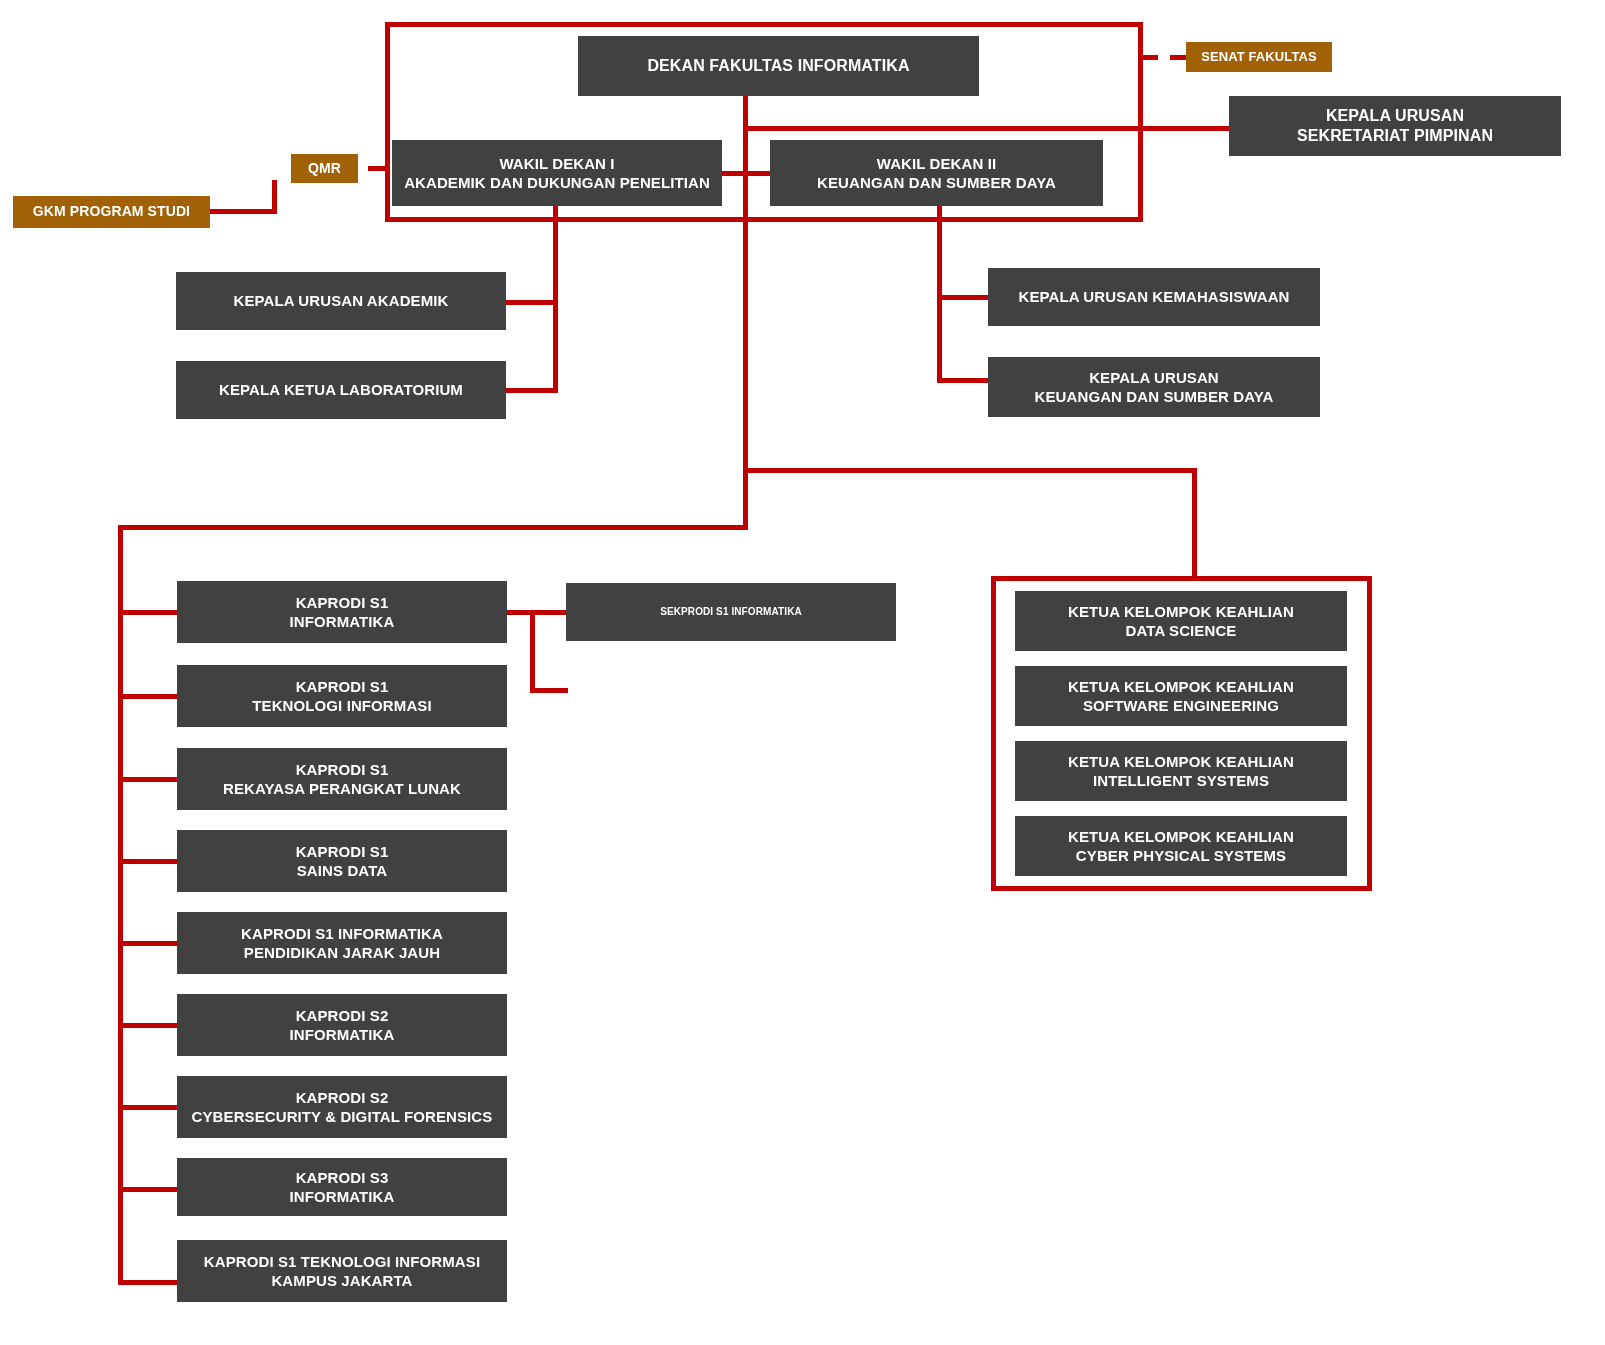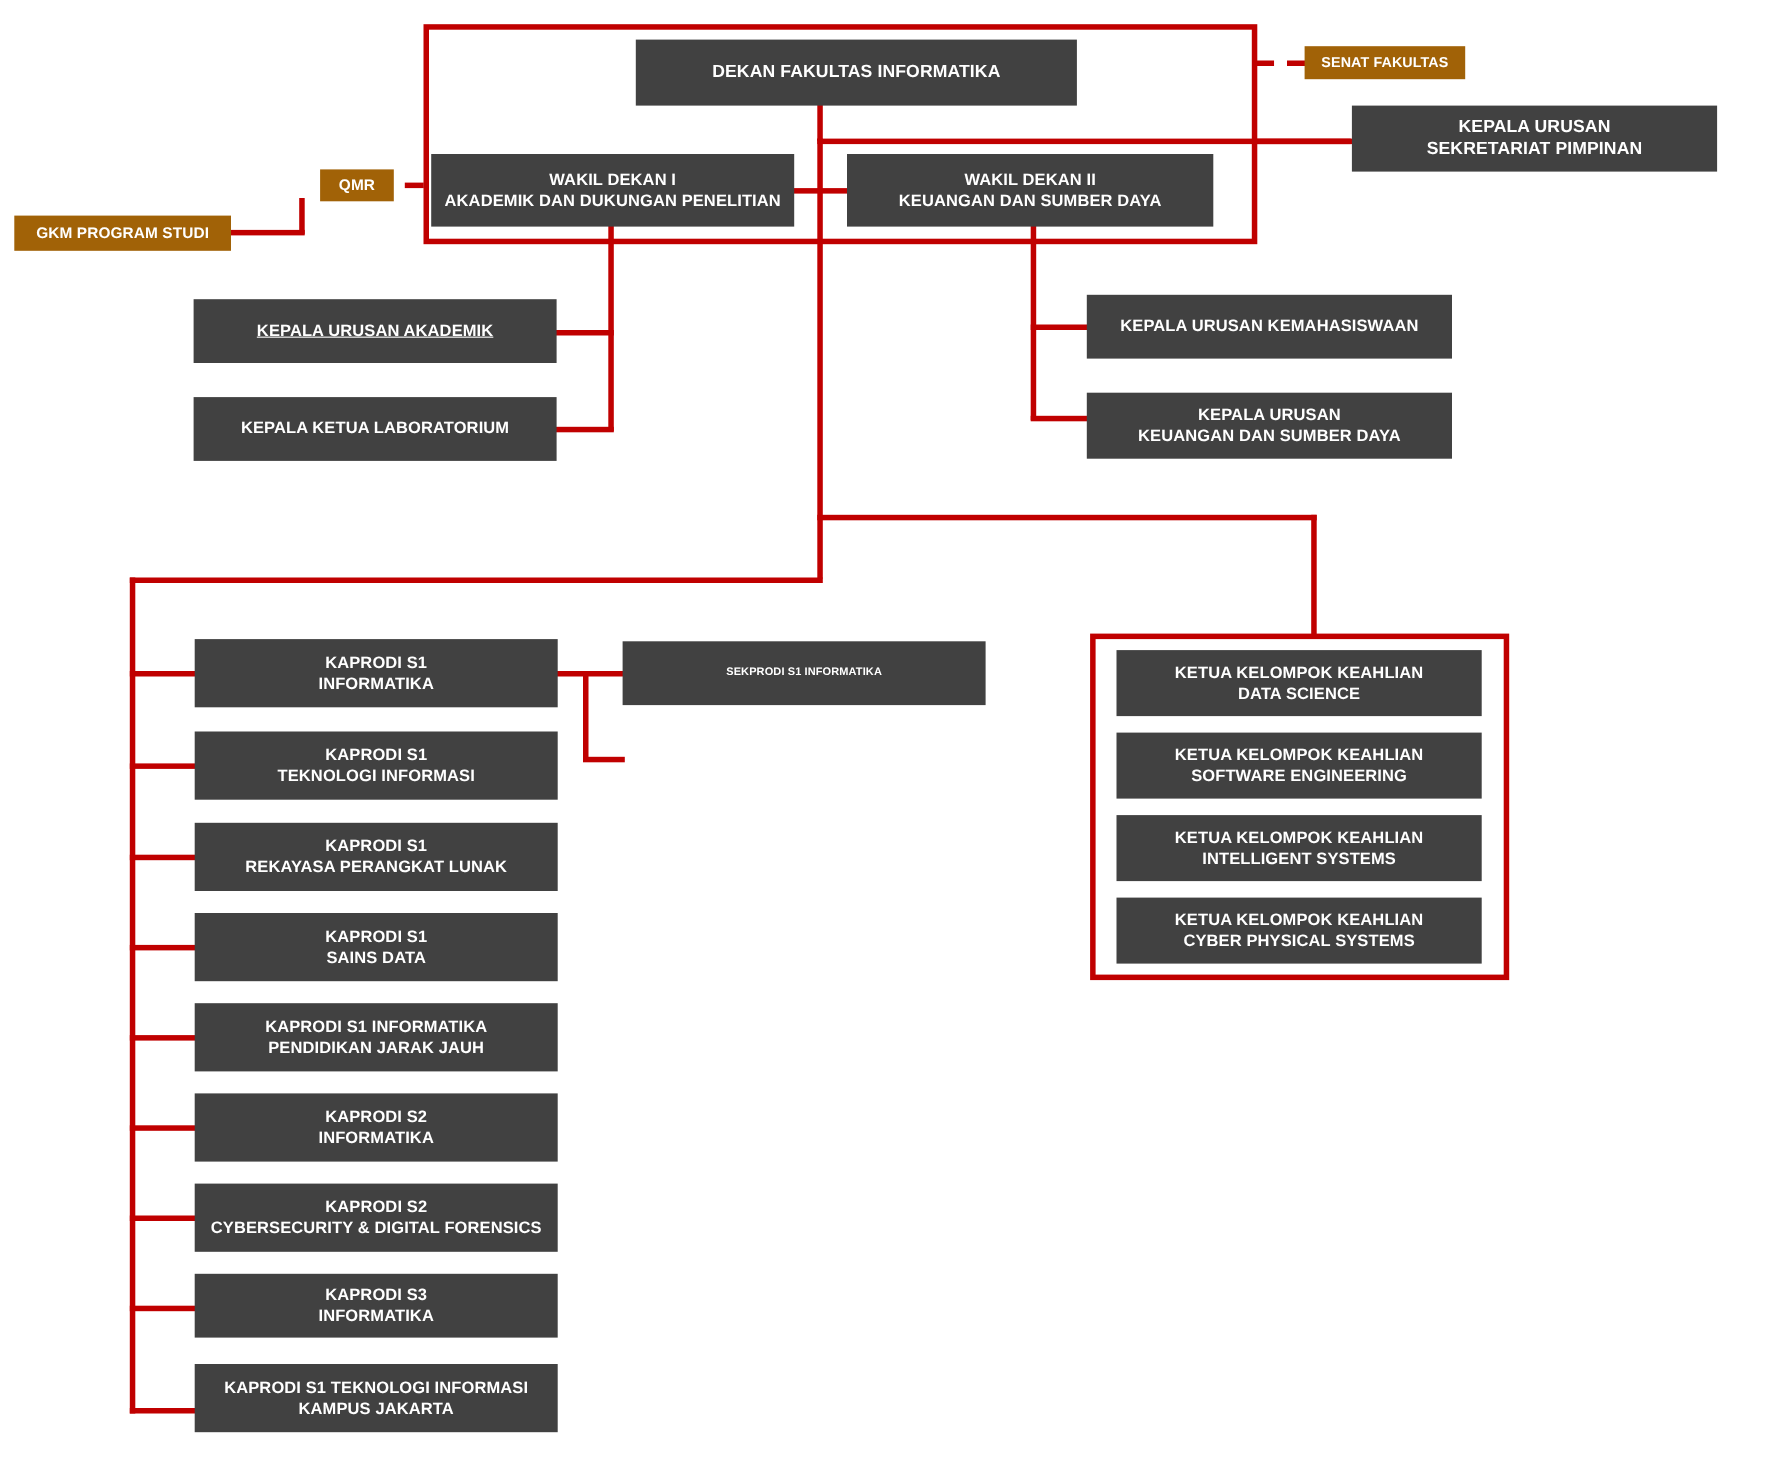--- a/index.html
+++ b/index.html
@@ -139,21 +139,21 @@
   <div class="box dark" style="left:392px; top:140px; width:330px; height:66px; font-size:15px;">
     <span>WAKIL DEKAN I
 AKADEMIK DAN DUKUNGAN PENELITIAN</span>
   </div>
 
   <div class="box dark" style="left:770px; top:140px; width:333px; height:66px; font-size:15px;">
     <span>WAKIL DEKAN II
 KEUANGAN DAN SUMBER DAYA</span>
   </div>
 
-  <div class="box dark" style="left:176px; top:272px; width:330px; height:58px; font-size:15px;text-decoration:underline;">
+  <div class="box dark" style="left:176px; top:272px; width:330px; height:58px; font-size:15px;">
     <span>KEPALA URUSAN AKADEMIK</span>
   </div>
 
   <div class="box dark" style="left:176px; top:361px; width:330px; height:58px; font-size:15px;">
     <span>KEPALA KETUA LABORATORIUM</span>
   </div>
 
   <div class="box dark" style="left:988px; top:268px; width:332px; height:58px; font-size:15px;">
     <span>KEPALA URUSAN KEMAHASISWAAN</span>
   </div>

